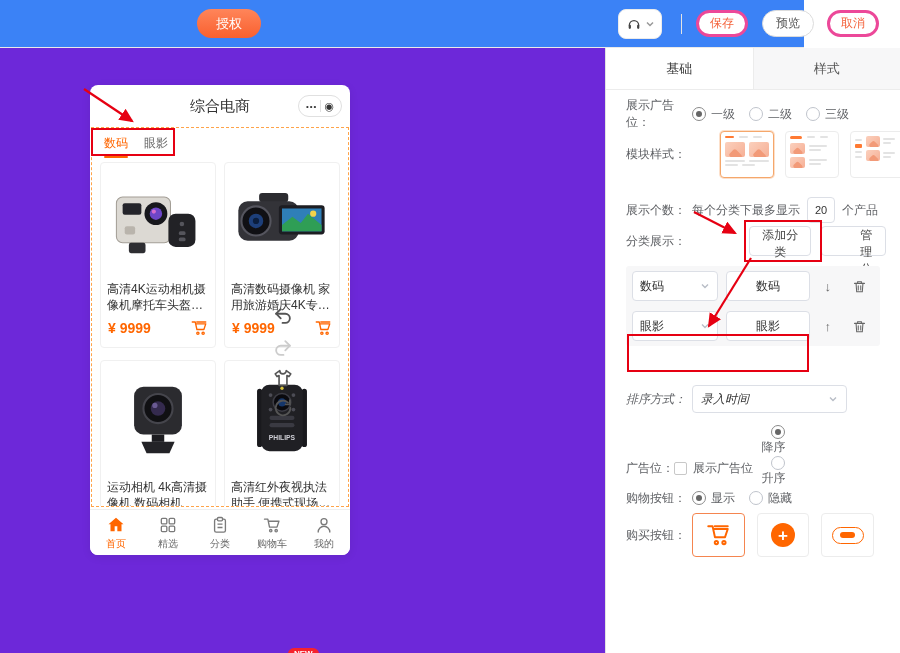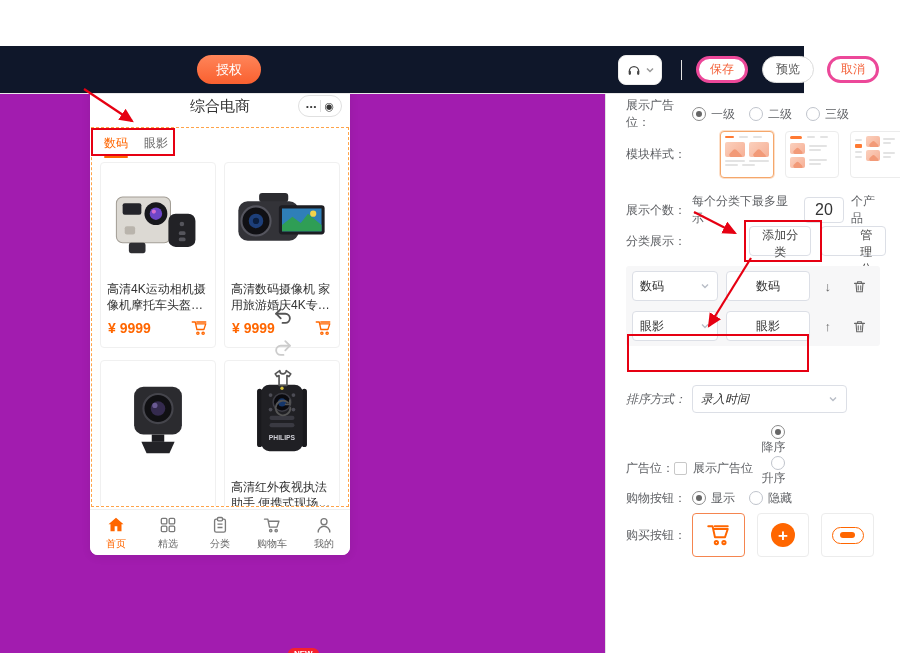--- a/index.html
+++ b/index.html
@@ -1,32 +1,32 @@
 <!DOCTYPE html>
 <html><head>
 <meta charset="utf-8">
 <style>
   * { margin:0; padding:0; box-sizing:border-box; }
   html,body { background:#fff; }
   body { font-family:"Liberation Sans","DejaVu Sans",sans-serif; color:#333; }
   .stage { position:relative; width:900px; height:653px; overflow:hidden; background:#fff; }
 
   
-  .topbar { position:absolute; left:0; top:0; width:804px; height:48px; background:#0f172a; border-bottom:1px solid #e9e9e9; z-index:10;margin-top:46px; }
+  .topbar { position:absolute; left:0; top:0; width:804px; height:48px; background:#3b82f6; border-bottom:1px solid #e9e9e9; z-index:10; }
   .auth-btn { position:absolute; left:197px; top:9px; width:64px; height:29px; border:none; border-radius:15px;
     background:linear-gradient(180deg,#ff855a,#f9602f); color:#fff; font-size:13px; cursor:pointer; }
   .hs-btn { position:absolute; left:618px; top:9px; width:44px; height:30px; border:1px solid #ebebeb; border-radius:8px;
     background:#fff; display:flex; align-items:center; justify-content:center; gap:3px; cursor:pointer; }
   .tb-divider { position:absolute; left:681px; top:14px; width:1px; height:20px; background:#e3e3e3; }
   .pill { position:absolute; top:10px; height:27px; width:52px; border-radius:14px; background:#fff; font-size:12px; cursor:pointer; }
   .pill.orange { border:3px solid #ec4899; color:#f4633c; }
   .pill.gray { border:1px solid #dcdcdc; color:#555; }
 
   
-  .canvas { position:absolute; left:0; top:48px; width:605px; height:605px; background:#a21caf; }
+  .canvas { position:absolute; left:0; top:48px; width:605px; height:605px; background:#6d28d9; }
   .rpanel-border { position:absolute; left:605px; top:48px; width:1px; height:605px; background:#e2e2e2; z-index:5; }
 
   
   .phone { position:absolute; left:90px; top:37px; width:260px; height:470px; background:#fff; border-radius:8px;
     box-shadow:0 2px 10px rgba(0,0,0,.08); }
   .ph-header { position:relative; height:42px; display:flex; align-items:center; justify-content:center; }
   .ph-title { font-size:15px; color:#333; }
   .ph-capsule { position:absolute; right:8px; top:10px; width:44px; height:22px; border:1px solid #e0e0e0; border-radius:12px;
     display:flex; align-items:center; justify-content:center; background:#fff; }
   .ph-capsule .dots { font-size:8px; color:#333; letter-spacing:1px; margin-right:3px; }
@@ -77,21 +77,21 @@
   .thumb { width:54px; height:47px; background:#fff; border:1px solid #ececec; border-radius:4px; padding:4px; cursor:pointer; }
   .thumb.sel { border:1px solid #f5a76b; box-shadow:0 0 0 1px rgba(245,167,107,.35); }
   .t-bar { background:#e3e3e3; border-radius:1px; }
   .t-bar.o { background:#ff7a33; }
   .t-img { background:linear-gradient(135deg,#fbd0bd,#f6b096); border-radius:2px; position:relative; overflow:hidden; }
   .t-img::after { content:""; position:absolute; left:25%; bottom:-20%; width:55%; height:60%; background:#f29a78;
     transform:rotate(45deg); border-radius:2px; }
   .t-rowflex { display:flex; gap:3px; }
   .t-col { display:flex; flex-direction:column; gap:2px; justify-content:center; }
 
-  .num-input { width:40px; height:26px; border:1px solid #dcdfe6; border-radius:4px; text-align:center; font-size:16px; color:#333; }
+  .num-input { width:28px; height:26px; border:1px solid #dcdfe6; border-radius:4px; text-align:center; font-size:11px; color:#333; }
   .btn-plain { height:30px; padding:0 12px; background:#fff; border:1px solid #dcdfe6; border-radius:4px; font-size:12px; color:#444; cursor:pointer; }
 
   
   .ctable { position:absolute; left:20px; top:176px; width:254px; background:#f7f7f8; border-radius:3px; font-size:12px; }
   .ct-head { display:flex; align-items:center; height:26px; color:#606266; }
   .ct-head .hc { text-align:center; }
   .ct-head .hc + .hc { border-left:1px solid #e2e2e2; }
   .ct-row { display:flex; align-items:center; height:40px; padding:0 6px; }
   .csel { width:86px; height:30px; background:#fff; border:1px solid #dcdfe6; border-radius:4px; display:flex; align-items:center;
     justify-content:space-between; padding:0 7px; color:#333; cursor:pointer; flex:none; }
@@ -222,20 +222,21 @@
             <div class="p-img">
               <svg width="104" height="100" viewBox="0 0 100 80">
                 <rect x="27" y="8" width="46" height="46" rx="9" fill="#2b2b2f"></rect>
                 <circle cx="50" cy="29" r="14" fill="#101013" stroke="#45454c" stroke-width="2"></circle>
                   <circle cx="50" cy="29" r="7" fill="#342a4e"></circle>
                   <circle cx="47" cy="26" r="2.5" fill="#6a5a93"></circle>
                 <rect x="44" y="54" width="12" height="7" fill="#1c1c20"></rect>
                 <path d="M34 61 h32 l-5 11 h-22 z" fill="#232327"></path>
               </svg>
             </div>
+            <div class="p-title">运动相机 4k高清摄像机 数码相机</div>
 
           </div>
 
           <div class="p-card">
             <div class="p-img">
               <svg width="104" height="100" viewBox="0 0 100 80">
                 <rect x="26" y="10" width="5" height="56" rx="2.5" fill="#19191d"></rect>
                 <rect x="69" y="10" width="5" height="56" rx="2.5" fill="#19191d"></rect>
                 <rect x="30" y="6" width="40" height="64" rx="8" fill="#202024"></rect>
                 <circle cx="50" cy="23" r="8.5" fill="#0a0a0e" stroke="#3c3c44" stroke-width="1.5"></circle>
@@ -316,20 +317,24 @@
           <path d="M19.5 3.5v4.6h-4.6"></path>
         </svg>
       <span class="new-badge">NEW</span>
     </div>
 
     <div class="ann-box" style="left:91px; top:80px; width:84px; height:28px;"></div>
   </div>
 
   <div class="rpanel-border"></div>
   <div class="rpanel">
+    <div class="rp-tabs">
+      <div class="rp-tab">基础</div>
+      <div class="rp-tab inactive">样式</div>
+    </div>
 
     <div class="rp-body">
 
       <div class="row" style="top:14px; height:20px;">
         <span class="rlabel">展示广告位：</span>
         <span class="radio on"></span>
         <span class="rtext">一级</span>
         <span class="radio"></span>
         <span class="rtext">二级</span>
         <span class="radio"></span>

